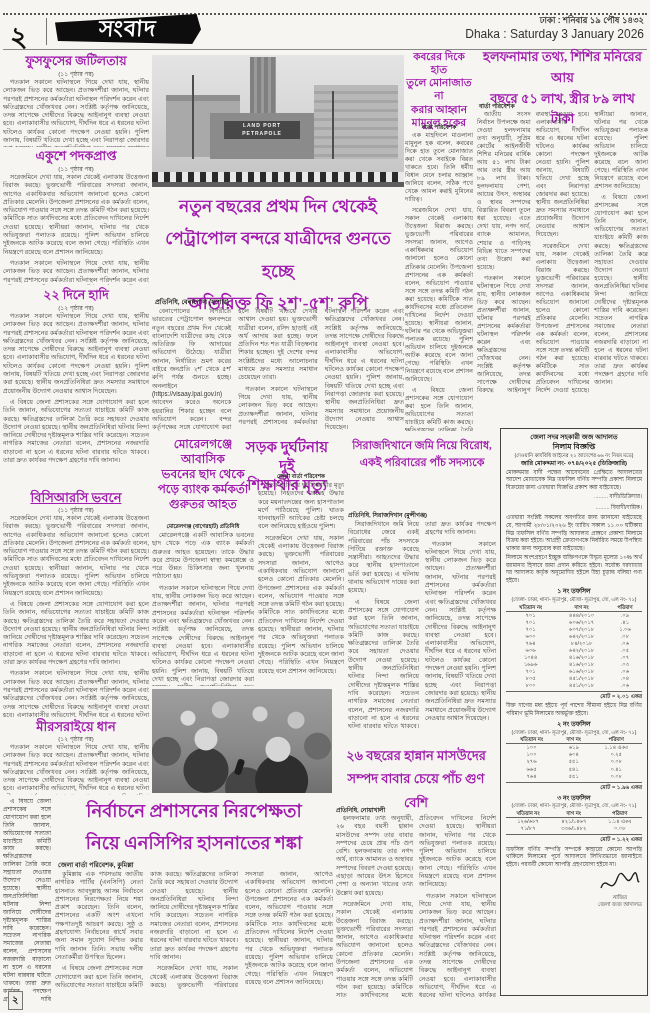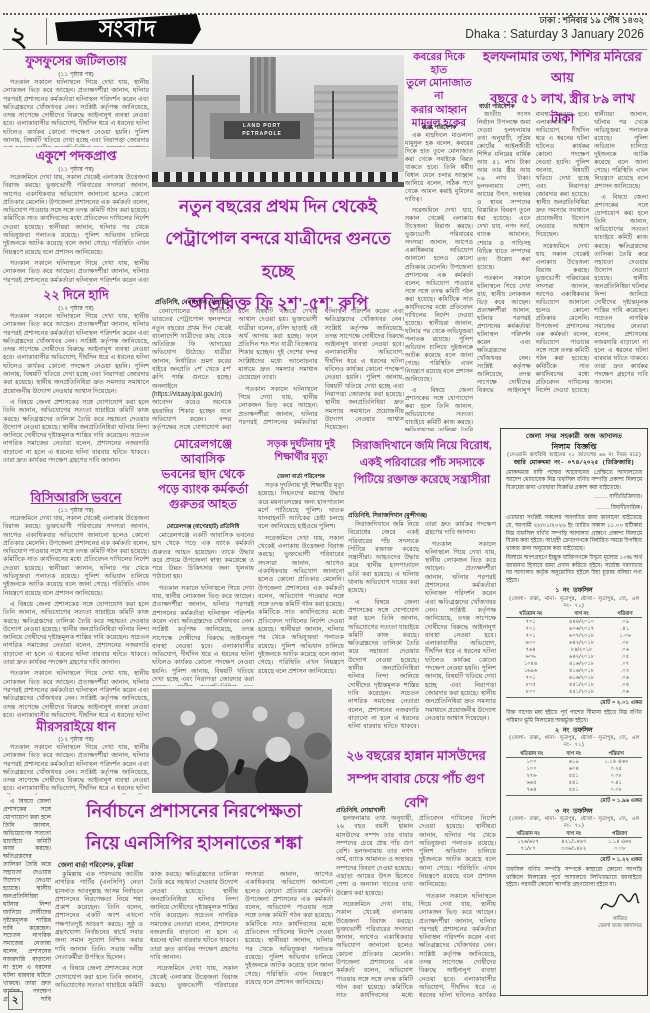--- a/index.html
+++ b/index.html
@@ -55,21 +55,21 @@
        radial-gradient(circle at 30% 78%,#3a3a3a 0 22px,transparent 23px),
        radial-gradient(circle at 72% 88%,#2e2e2e 0 26px,transparent 27px),
        radial-gradient(circle at 52% 95%,#454545 0 20px,transparent 21px),
        radial-gradient(circle at 8% 60%,#5a5a5a 0 14px,transparent 15px),
        radial-gradient(circle at 92% 55%,#6a6a6a 0 13px,transparent 14px),
        linear-gradient(180deg,#9e9e9e 0%,#8a8a8a 55%,#6f6f6f 100%);}
   .ph2-mic{position:absolute;left:84px;bottom:18px;width:7px;height:16px;background:#1e1e1e;border-radius:3px;transform:rotate(18deg);}
 
   
   .notice{border:1px solid #444;background:#f7f6f2;padding:4px 5px;font-size:5.6px;line-height:1.35;color:#333;overflow:hidden;}
-  .notice .c{text-align:center;font-family:Liberation Mono, monospace;}
+  .notice .c{text-align:center;}
   .notice .b{font-weight:bold;color:#111;}
   .notice p{margin:2px 0;text-align:justify;}
   .notice .party{text-align:right;margin:1px 0 3px 0;}
   .notice table{width:100%;border-collapse:collapse;font-size:5.2px;margin:1px 0 2px 0;}
   .notice th{font-weight:bold;border-bottom:1px solid #666;padding:0 1px;}
   .notice td{text-align:center;padding:0 1px;}
   .notice .ttl{font-size:6.2px;margin-top:3px;}
   .notice .meta{font-size:5px;}
   .notice .total{text-align:right;border-top:1px solid #666;font-weight:bold;padding-top:1px;}
   .sig-wrap{text-align:right;margin-top:4px;}
@@ -189,34 +189,33 @@
     <div>ভবনের ছাদ থেকে</div>
     <div>পড়ে ব্যাংক কর্মকর্তা</div>
     <div>গুরুতর আহত</div>
   </div>
   <div class="abs byline" style="left:152px;top:522px;width:102px;text-align:center;font-size:5.6px;">মোরেলগঞ্জ (বাগেরহাট) প্রতিনিধি</div>
   <div class="abs body-txt" style="left:152px;top:531px;width:102px;height:155px;">
       <p>মোরেলগঞ্জে একটি আবাসিক ভবনের ছাদ থেকে পড়ে এক ব্যাংক কর্মকর্তা গুরুতর আহত হয়েছেন। তাকে উদ্ধার করে প্রথমে উপজেলা স্বাস্থ্য কমপ্লেক্সে ও পরে উন্নত চিকিৎসার জন্য খুলনায় পাঠানো হয়।</p>
       <p>গতকাল সকালে ঘটনাস্থলে গিয়ে দেখা যায়, স্থানীয় লোকজন ভিড় করে আছেন। প্রত্যক্ষদর্শীরা জানান, ঘটনার পরপরই প্রশাসনের কর্মকর্তারা ঘটনাস্থল পরিদর্শন করেন এবং ক্ষতিগ্রস্তদের খোঁজখবর নেন। সংশ্লিষ্ট কর্তৃপক্ষ জানিয়েছে, তদন্ত সাপেক্ষে দোষীদের বিরুদ্ধে আইনানুগ ব্যবস্থা নেওয়া হবে। এলাকাবাসীর অভিযোগ, দীর্ঘদিন ধরে এ ধরনের ঘটনা ঘটলেও কার্যকর কোনো পদক্ষেপ নেওয়া হয়নি। পুলিশ জানায়, বিষয়টি খতিয়ে দেখা হচ্ছে এবং নিরাপত্তা জোরদার করা হয়েছে। স্থানীয় জনপ্রতিনিধিরা দ্রুত সমস্যার সমাধানে প্রয়োজনীয় উদ্যোগ নেওয়ার আশ্বাস দিয়েছেন।</p>
     </div>
 
-  <div class="abs t-title serif" style="left:258px;top:438px;width:86px;font-size:10px;">
+  <div class="abs t-title serif" style="left:244px;top:438px;width:86px;font-size:15px;">
     <div>সড়ক দুর্ঘটনায় দুই</div>
     <div>শিক্ষার্থীর মৃত্যু</div>
   </div>
   <div class="abs byline" style="left:258px;top:472px;width:86px;text-align:center;font-size:5.6px;">জেলা বার্তা পরিবেশক</div>
   <div class="abs body-txt" style="left:258px;top:481px;width:86px;height:205px;">
       <p>সড়ক দুর্ঘটনায় দুই শিক্ষার্থীর মৃত্যু হয়েছে। নিহতদের মরদেহ উদ্ধার করে ময়নাতদন্তের জন্য হাসপাতাল মর্গে পাঠিয়েছে পুলিশ। ঘাতক যানবাহনটি আটকের চেষ্টা চলছে বলে জানিয়েছে হাইওয়ে পুলিশ।</p>
       <p>সরেজমিনে দেখা যায়, সকাল থেকেই এলাকায় উত্তেজনা বিরাজ করছে। ভুক্তভোগী পরিবারের সদস্যরা জানান, আগেও একাধিকবার অভিযোগ জানানো হলেও কোনো প্রতিকার মেলেনি। উপজেলা প্রশাসনের এক কর্মকর্তা বলেন, অভিযোগ পাওয়ার সঙ্গে সঙ্গে তদন্ত কমিটি গঠন করা হয়েছে। কমিটিকে সাত কার্যদিবসের মধ্যে প্রতিবেদন দাখিলের নির্দেশ দেওয়া হয়েছে। স্থানীয়রা জানান, ঘটনার পর থেকে অভিযুক্তরা পলাতক রয়েছে। পুলিশ অভিযান চালিয়ে দুইজনকে আটক করেছে বলে জানা গেছে। পরিস্থিতি এখন নিয়ন্ত্রণে রয়েছে বলে প্রশাসন জানিয়েছে।</p>
     </div>
 
   <div class="abs t-title serif" style="left:348px;top:437px;width:148px;font-size:11px;line-height:1.55;">
     <div>সিরাজদিখানে জমি নিয়ে বিরোধ,</div>
     <div>একই পরিবারের পাঁচ সদস্যকে</div>
-    <div>পিটিয়ে রক্তাক্ত করেছে সন্ত্রাসীরা</div>
   </div>
   <div class="abs byline" style="left:348px;top:510px;font-size:6px;">প্রতিনিধি, সিরাজদিখান (মুন্সীগঞ্জ)</div>
   <div class="abs body-txt cols2" style="left:348px;top:520px;width:148px;height:221px;">
       <p>সিরাজদিখানে জমি নিয়ে বিরোধের জেরে একই পরিবারের পাঁচ সদস্যকে পিটিয়ে রক্তাক্ত করেছে সন্ত্রাসীরা। আহতদের উদ্ধার করে স্থানীয় হাসপাতালে ভর্তি করা হয়েছে। এ ঘটনায় থানায় অভিযোগ দায়ের করা হয়েছে।</p>
       <p>এ বিষয়ে জেলা প্রশাসকের সঙ্গে যোগাযোগ করা হলে তিনি জানান, অভিযোগের সত্যতা যাচাইয়ে কমিটি কাজ করছে। ক্ষতিগ্রস্তদের তালিকা তৈরি করে সহায়তা দেওয়ার উদ্যোগ নেওয়া হয়েছে। স্থানীয় জনপ্রতিনিধিরা ঘটনার নিন্দা জানিয়ে দোষীদের দৃষ্টান্তমূলক শাস্তির দাবি করেছেন। সচেতন নাগরিক সমাজের নেতারা বলেন, প্রশাসনের নজরদারি বাড়ানো না হলে এ ধরনের ঘটনা বারবার ঘটতে থাকবে। তারা দ্রুত কার্যকর পদক্ষেপ গ্রহণের দাবি জানান।</p>
       <p>গতকাল সকালে ঘটনাস্থলে গিয়ে দেখা যায়, স্থানীয় লোকজন ভিড় করে আছেন। প্রত্যক্ষদর্শীরা জানান, ঘটনার পরপরই প্রশাসনের কর্মকর্তারা ঘটনাস্থল পরিদর্শন করেন এবং ক্ষতিগ্রস্তদের খোঁজখবর নেন। সংশ্লিষ্ট কর্তৃপক্ষ জানিয়েছে, তদন্ত সাপেক্ষে দোষীদের বিরুদ্ধে আইনানুগ ব্যবস্থা নেওয়া হবে। এলাকাবাসীর অভিযোগ, দীর্ঘদিন ধরে এ ধরনের ঘটনা ঘটলেও কার্যকর কোনো পদক্ষেপ নেওয়া হয়নি। পুলিশ জানায়, বিষয়টি খতিয়ে দেখা হচ্ছে এবং নিরাপত্তা জোরদার করা হয়েছে। স্থানীয় জনপ্রতিনিধিরা দ্রুত সমস্যার সমাধানে প্রয়োজনীয় উদ্যোগ নেওয়ার আশ্বাস দিয়েছেন।</p>
     </div>
 
   <div class="abs photo ph2" style="left:152px;top:689px;width:180px;height:104px;">
     <div class="ph2-mic"></div>

